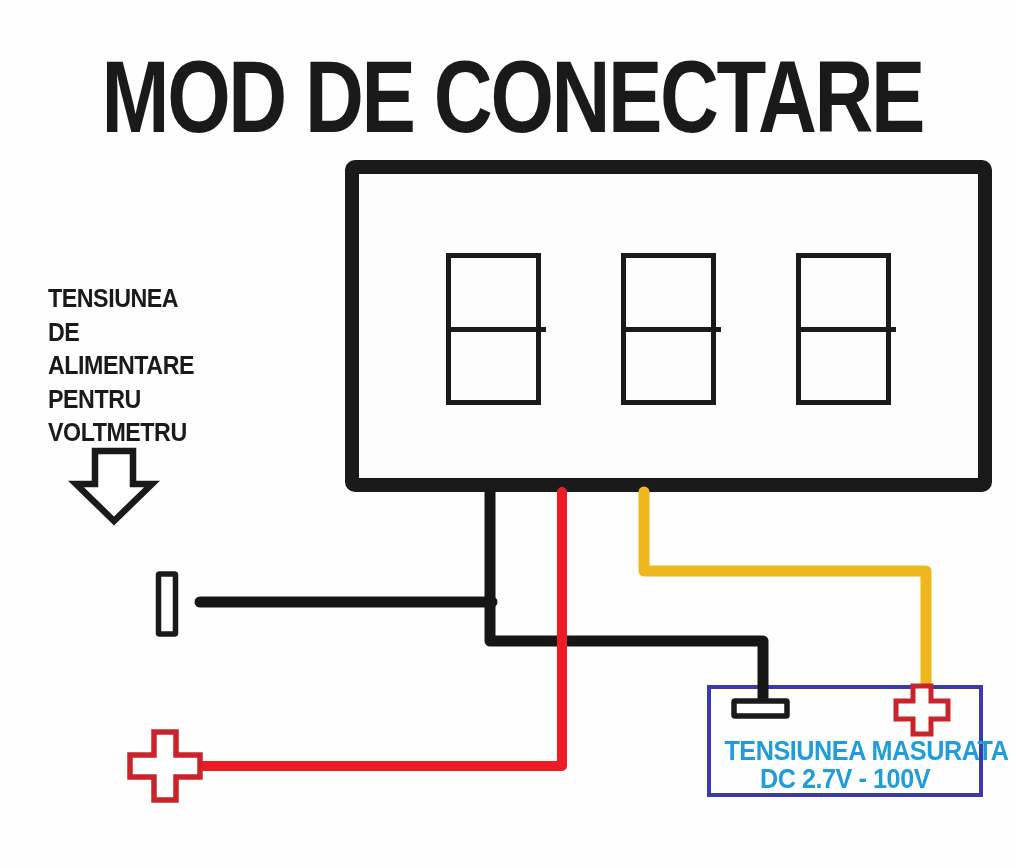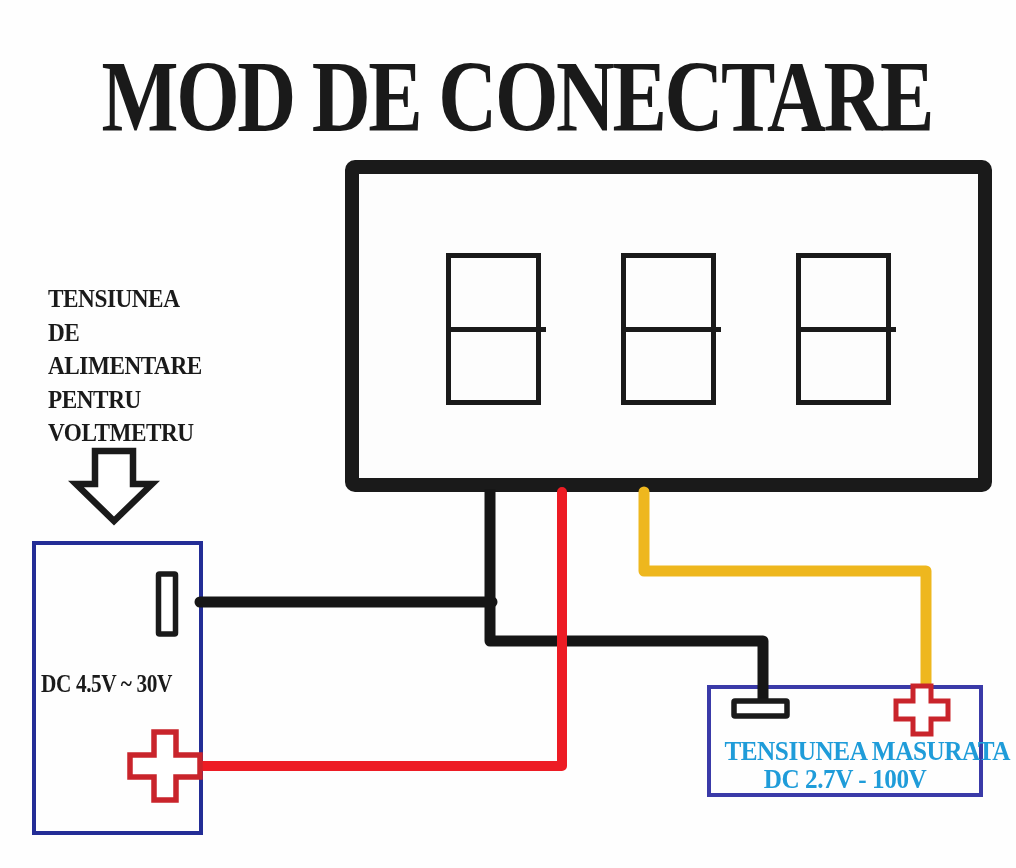--- a/index.html
+++ b/index.html
@@ -1,18 +1,18 @@
 <!DOCTYPE html>
 <html style="--c-ink_black: #1a1a1a; --c-wire_black: #161616; --c-wire_red: #ed1c24; --c-wire_yellow: #eeb71e; --c-terminal_red: #c9242b; --c-supply_box_border: #232d96; --c-measured_box_border: #3a3aa8; --c-measured_text_blue: #1f9cd9;"><head>
 <meta charset="utf-8">
 <style>
   html,body { margin:0; padding:0; background:#ffffff; }
   .canvas {
     position:relative; width:1016px; height:868px; background:#fefefe;
-    overflow:hidden; font-family:Liberation Serif, serif;
+    overflow:hidden; font-family:Liberation Sans, sans-serif;
   }
 
   
   .title {
     position:absolute; top:46px; left:0; width:1016px; text-align:center;
     font-size:102px; font-weight:bold; line-height:1; white-space:nowrap;
     letter-spacing:-3px; color:var(--c-ink_black);
     transform:scaleX(0.80); transform-origin:50% 0;
   }
 
@@ -102,23 +102,20 @@
         </div>
         <div class="digit">
           <div class="mid"></div>
         </div>
         <div class="digit">
           <div class="mid"></div>
         </div>
       </div>
   </div>
 
-  <div class="supply-box">
-    <div class="supply-voltage">DC 4.5V ~ 30V</div>
-  </div>
 
   <div class="measured-box">
     <div class="measured-text">
       <div>TENSIUNEA MASURATA</div>
       <div>DC 2.7V - 100V</div>
     </div>
   </div>
 
   <svg class="overlay" width="1016" height="868" viewBox="0 0 1016 868" xmlns="http://www.w3.org/2000/svg">
 

